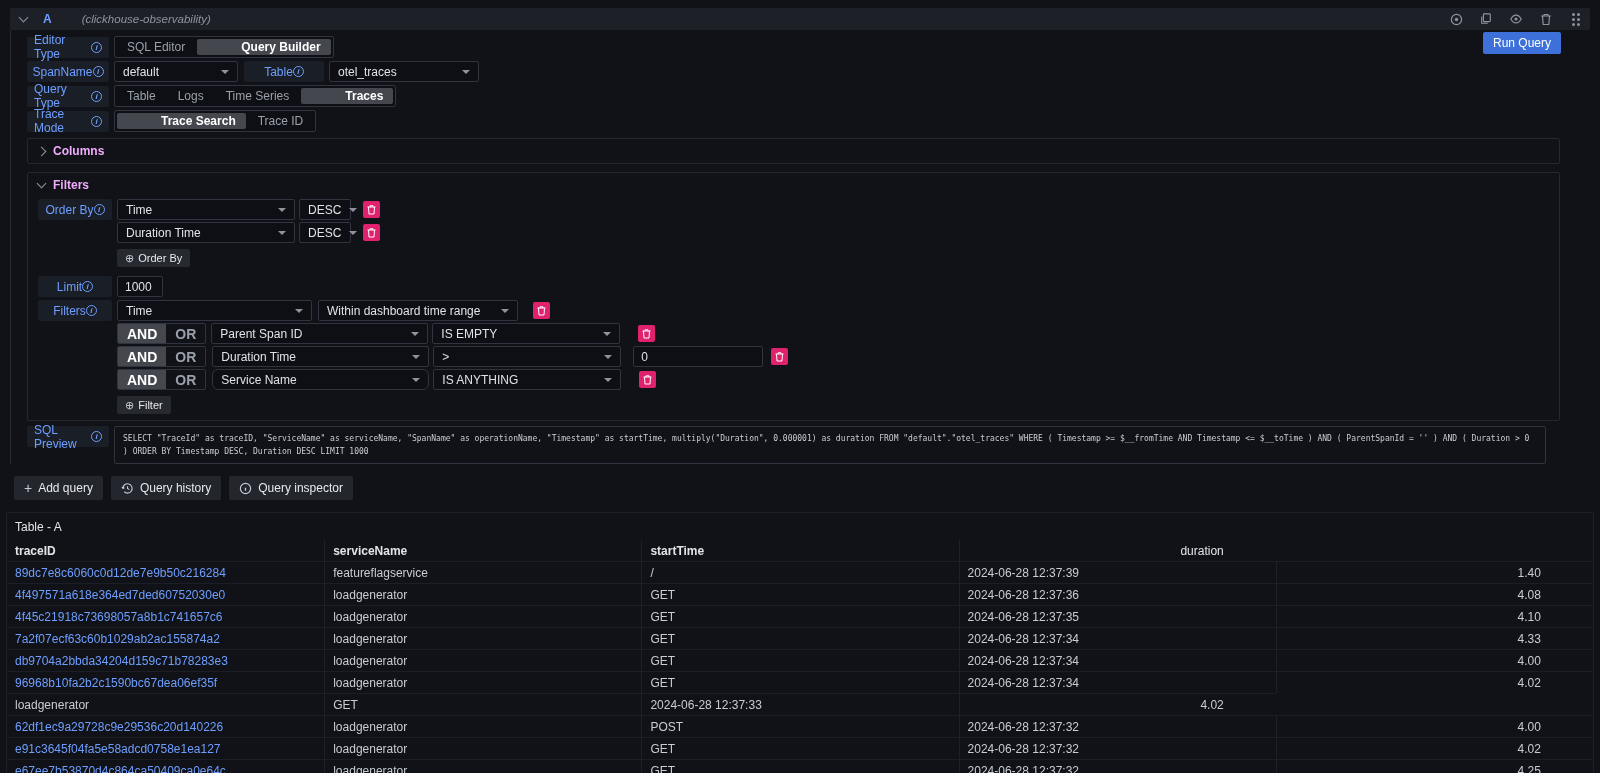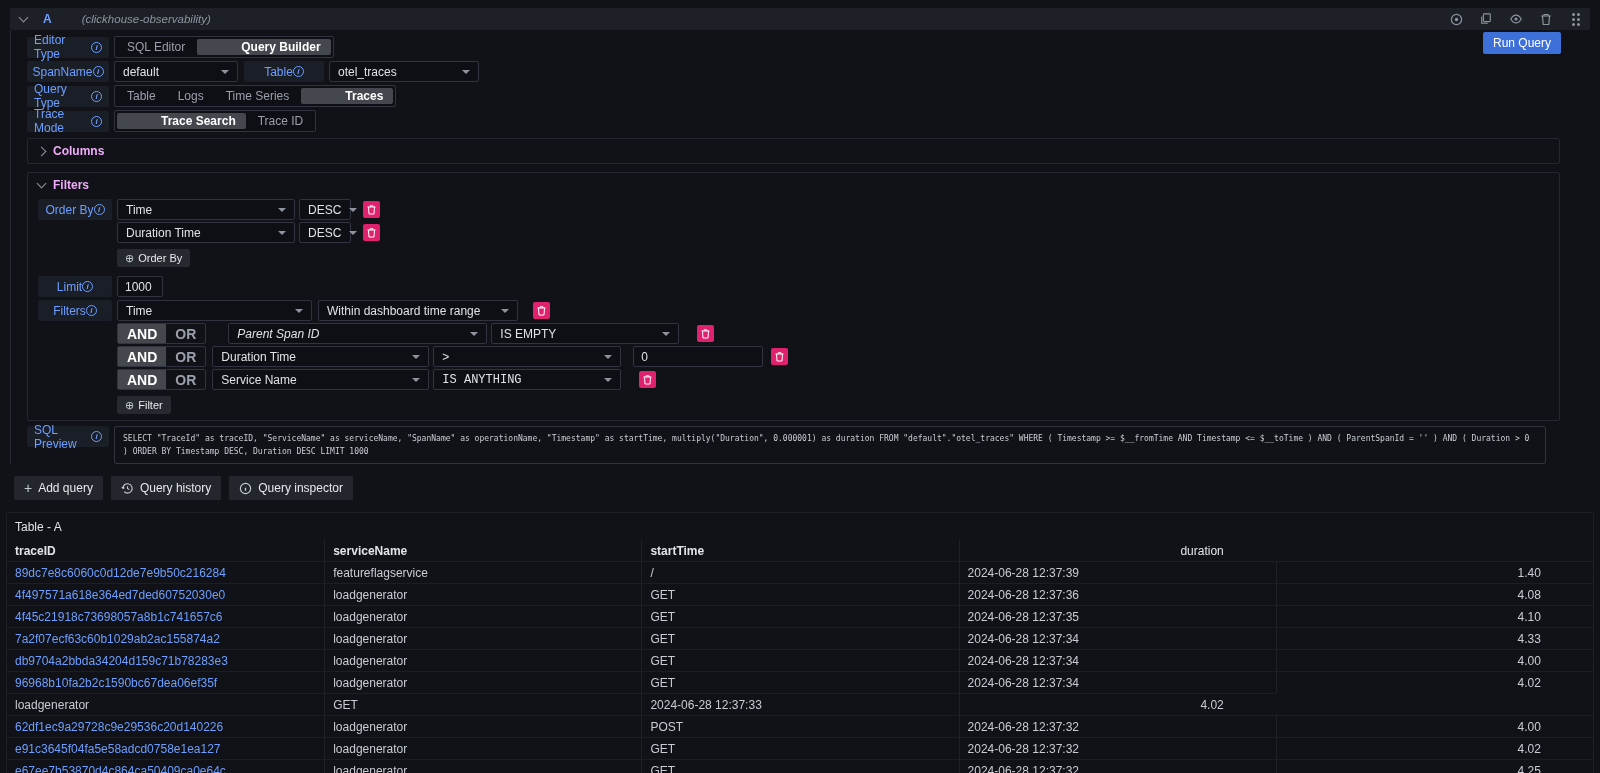--- a/index.html
+++ b/index.html
@@ -273,21 +273,21 @@
                     <path d="M0.5 2h8M3 2V0.8h3V2M1.5 2l.5 7h5l.5-7" fill="none" stroke="#fff" stroke-width="1"></path>
                   </svg>
               </button>
             </div>
 
             <div class="ctl-row">
               <div class="bool-group">
                 <span class="bool active">AND</span>
                 <span class="bool">OR</span>
               </div>
-              <div class="sel" style="width:259px;margin-left:18px;font-style:italic;">
+              <div class="sel" style="width:217px;margin-left:1px;">
                 <span>Parent Span ID</span>
                   <span class="caret"></span>
               </div>
               <div class="sel" style="width:188px;">
                 <span>IS EMPTY</span>
                   <span class="caret"></span>
               </div>
               <button class="trash-btn" style="margin-left:14px;">
                 <svg width="9" height="10" viewBox="0 0 9 10">
                     <path d="M0.5 2h8M3 2V0.8h3V2M1.5 2l.5 7h5l.5-7" fill="none" stroke="#fff" stroke-width="1"></path>
@@ -314,25 +314,25 @@
                     <path d="M0.5 2h8M3 2V0.8h3V2M1.5 2l.5 7h5l.5-7" fill="none" stroke="#fff" stroke-width="1"></path>
                   </svg>
               </button>
             </div>
 
             <div class="ctl-row">
               <div class="bool-group">
                 <span class="bool active">AND</span>
                 <span class="bool">OR</span>
               </div>
-              <div class="sel" style="width:217px;margin-left:2px;">
+              <div class="sel" style="width:217px;margin-left:2px;border-radius:6px;">
                 <span>Service Name</span>
                   <span class="caret"></span>
               </div>
-              <div class="sel" style="width:188px;font-family:Liberation Mono, monospace;">
+              <div class="sel" style="width:188px;">
                 <span>IS ANYTHING</span>
                   <span class="caret"></span>
               </div>
               <button class="trash-btn" style="margin-left:14px;">
                 <svg width="9" height="10" viewBox="0 0 9 10">
                     <path d="M0.5 2h8M3 2V0.8h3V2M1.5 2l.5 7h5l.5-7" fill="none" stroke="#fff" stroke-width="1"></path>
                   </svg>
               </button>
             </div>
 

